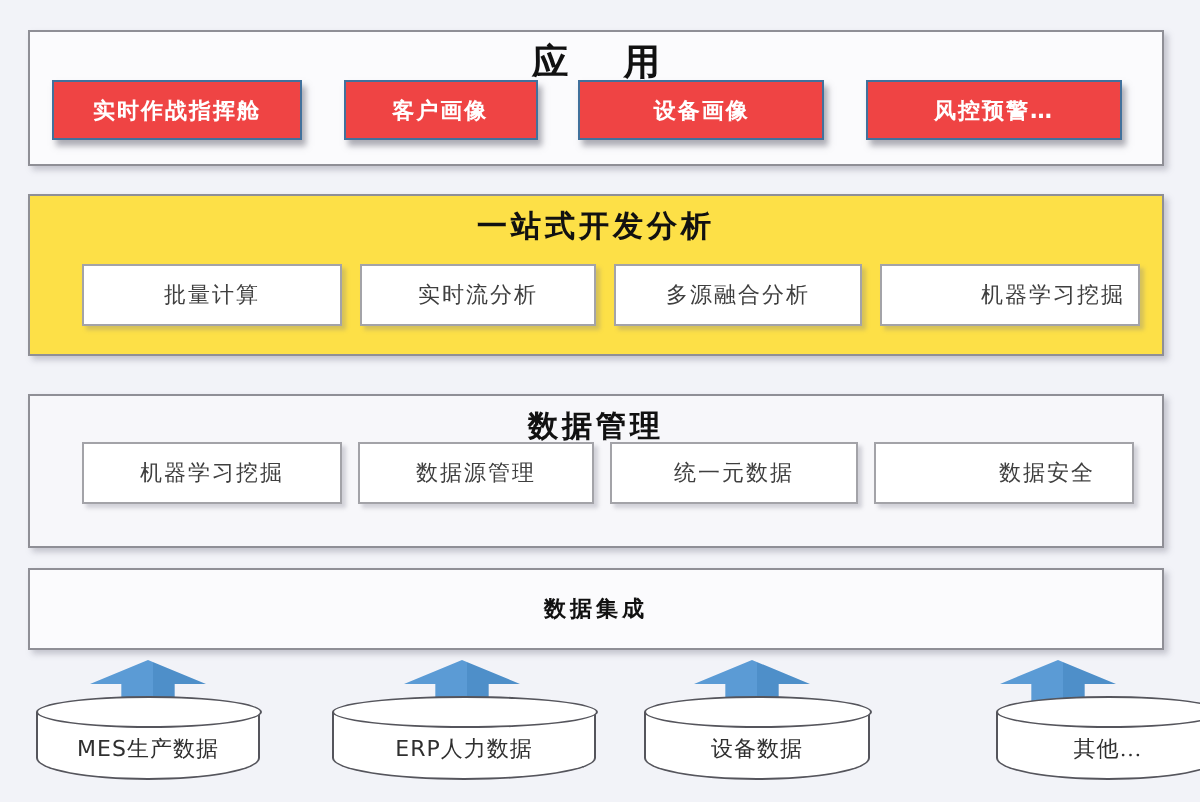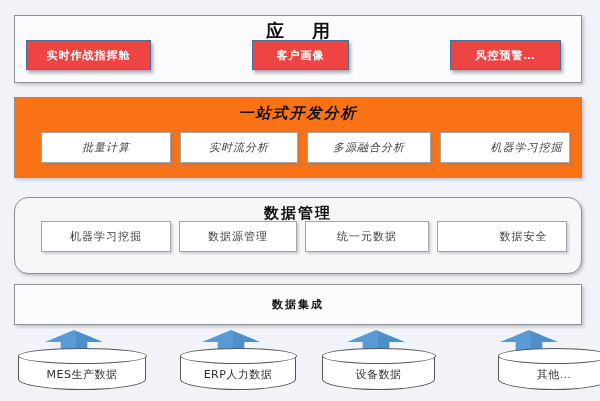--- a/index.html
+++ b/index.html
@@ -13,22 +13,22 @@
     background:#f2f3f8; overflow:hidden;
   }
   
   .band {
     position:absolute; left:14px; width:568px;
     background:#fbfbfd;
     border:1px solid #8f8f96;
     box-shadow:2px 2px 3px rgba(110,110,125,0.35);
   }
   .band-app   { top:15px;  height:68px; }
-  .band-dev   { top:97px;  height:81px; background:#f97316;font-style:italic; }
-  .band-mgmt  { top:197px; height:77px; background:#f7f7fa;border-radius:14px; }
+  .band-dev   { top:97px;  height:81px; background:#fde047; }
+  .band-mgmt  { top:197px; height:77px; background:#f7f7fa; }
   .band-integ { top:284px; height:41px; }
   .band-title {
     text-align:center; font-weight:bold; color:#111;
     font-size:15px; padding-top:6px; letter-spacing:2px;
   }
   .band-app .band-title { font-size:18px; letter-spacing:0.6em; text-indent:0.6em; padding-top:3px; }
   .band-integ .band-title { padding-top:0; line-height:39px; font-size:11px; }
 
   .row { position:absolute; left:0; right:0; display:flex; }
   .band-app  .row { top:24px; padding:0 20px 0 11px; justify-content:space-between; }
@@ -40,21 +40,21 @@
     background:#ef4444; border:1px solid #41719c;
     box-shadow:2px 3px 3px rgba(95,95,110,0.5);
     color:#ffffff; font-weight:bold; font-size:11px; letter-spacing:1px;
   }
   .box-white {
     height:31px; display:flex; align-items:center; justify-content:center;
     background:#ffffff; border:1px solid #a3a3a8;
     box-shadow:2px 2px 2px rgba(120,120,135,0.3);
     color:#3f3f3f; font-size:11px; letter-spacing:1px;
   }
-  .w1 { width:125px; } .w2 { width:97px; } .w3 { width:123px; } .w4 { width:111px; }
+  .w1 { width:125px; } .w2 { width:97px; } .w3 { width:123px; } .w4 { width:128px; }
   .v1 { width:130px;margin-left:10px; } .v2 { width:118px; } .v3 { width:124px; } .v4 { width:130px;padding-left:43px; }
 
   
   .up-arrow {
     position:absolute; top:330px; width:58px; height:23px;
     background:linear-gradient(90deg,#5b9bd5 54%,#4e8fc9 54%);
     clip-path:polygon(50% 0%,100% 52%,73% 52%,73% 100%,27% 100%,27% 52%,0% 52%);
   }
   .a1 { left:45px; } .a2 { left:202px; } .a3 { left:347px; } .a4 { left:500px; }
 
@@ -66,35 +66,36 @@
     border-radius:0 0 50% 50% / 0 0 11px 11px;
   }
   .cyl-top {
     position:absolute; top:-8px; left:-1.5px; right:-1.5px; height:16px;
     background:#ffffff; border:1.5px solid #55555c; border-radius:50%;
   }
   .cyl-label {
     position:absolute; left:0; right:0; top:11px; z-index:2;
     text-align:center; font-size:11px; color:#2f2f2f; letter-spacing:0.5px;
   }
-  .c1 { left:18px;  width:128px; }
-  .c2 { left:180px; width:116px; }
+  .c1 { left:18px;  width:112px; }
+  .c2 { left:166px; width:132px; }
   .c3 { left:322px; width:113px; }
   .c4 { left:498px; width:112px;font-family:Liberation Serif, serif; }
 </style>
 </head>
 <body>
 
 <div class="canvas">
 
   <section class="band band-app">
     <div class="band-title">应 用</div>
     <div class="row">
       <div class="btn-blue w1">实时作战指挥舱</div>
       <div class="btn-blue w2">客户画像</div>
+      <div class="btn-blue w3">设备画像</div>
       <div class="btn-blue w4">风控预警…</div>
     </div>
   </section>
 
   <section class="band band-dev">
     <div class="band-title">一站式开发分析</div>
     <div class="row">
       <div class="box-white v1">批量计算</div>
       <div class="box-white v2">实时流分析</div>
       <div class="box-white v3">多源融合分析</div>

